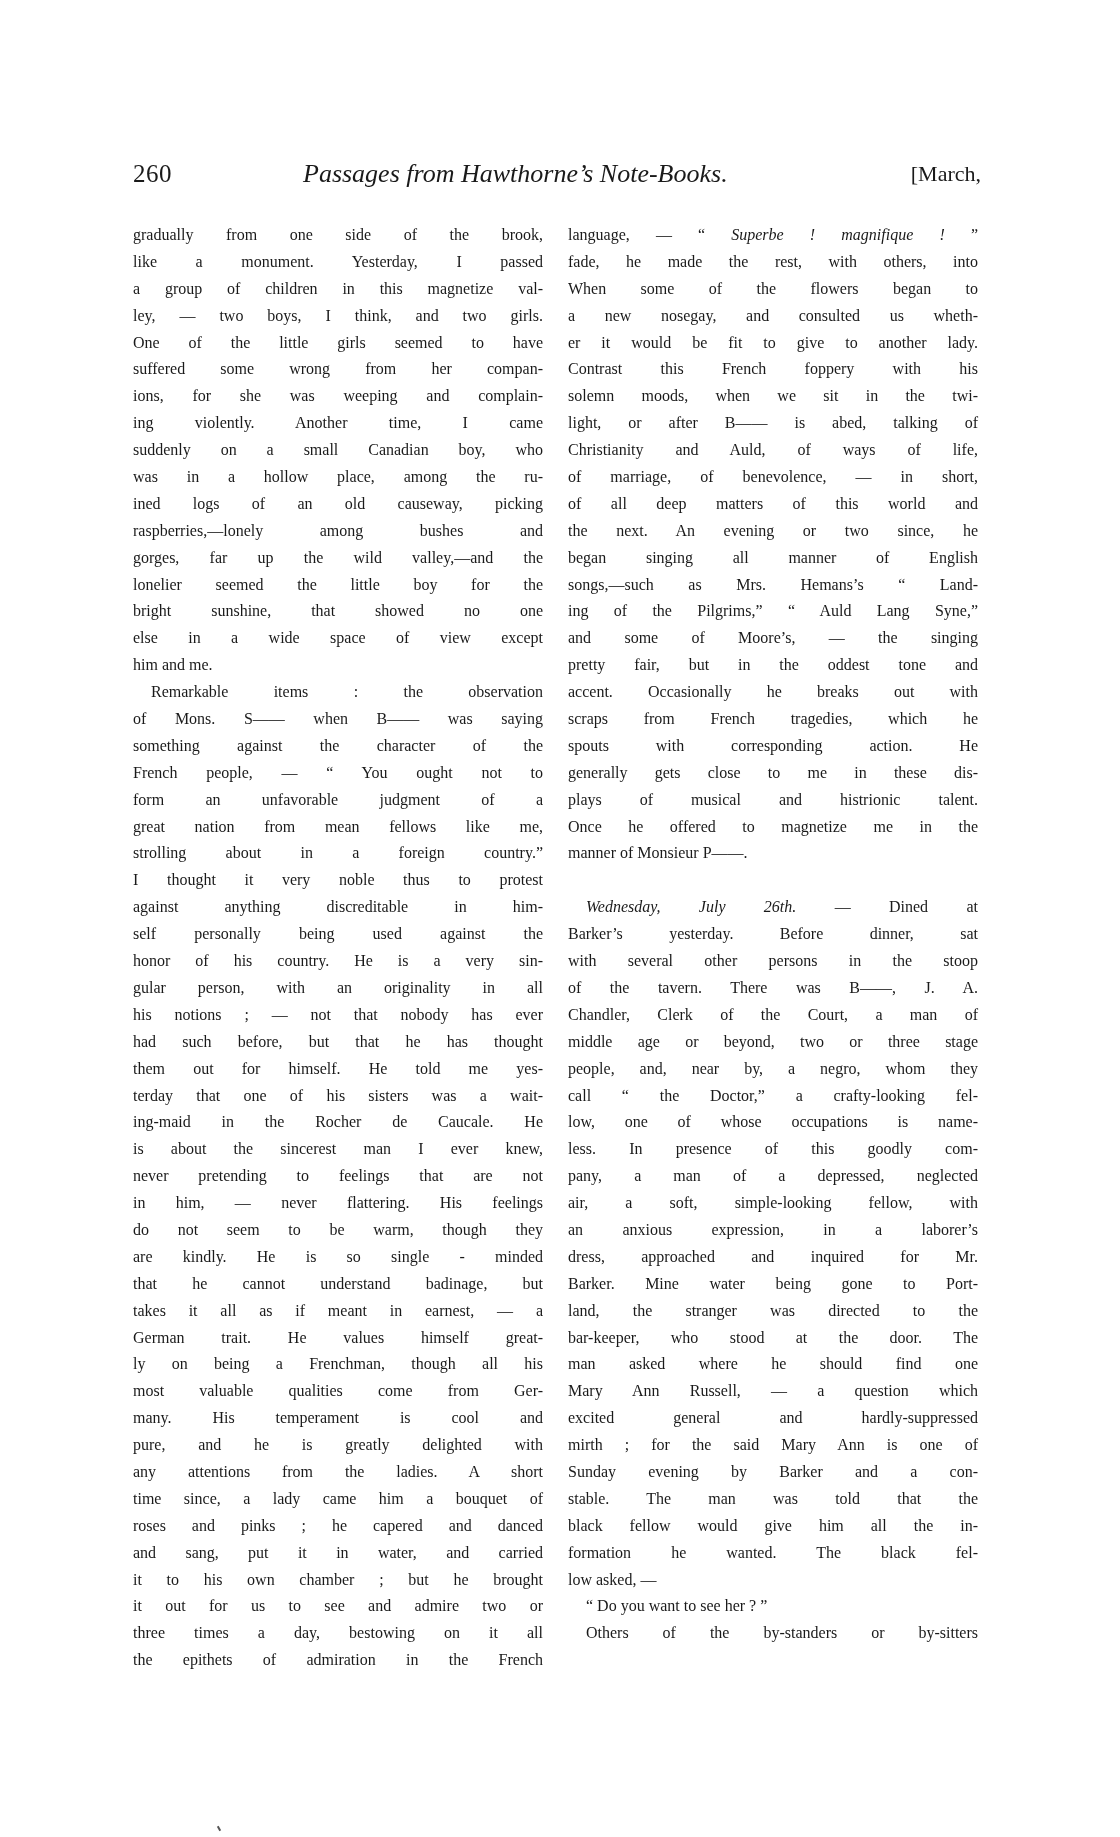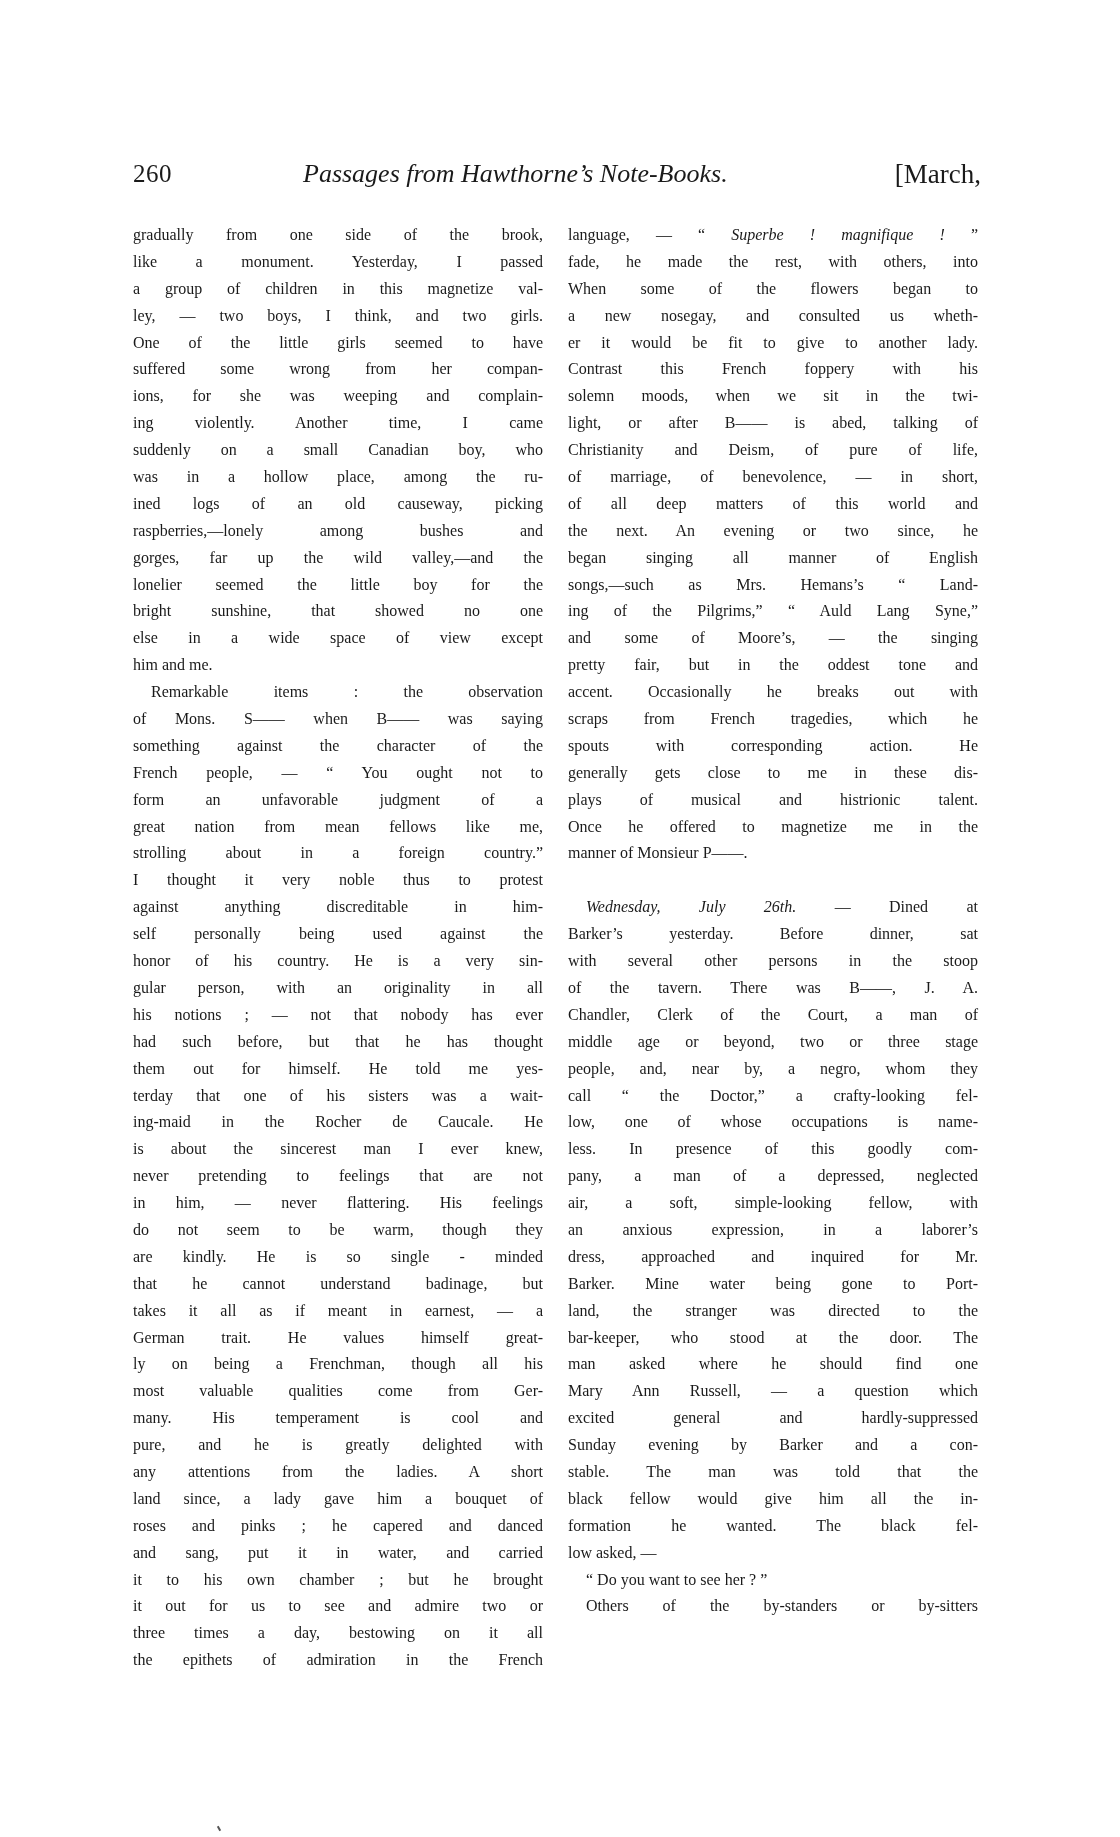--- a/index.html
+++ b/index.html
@@ -40,21 +40,21 @@
       position: absolute;
       left: 170px;
       top: 0;
       font-style: italic;
       font-size: 26px;
     }
     .running-head .date {
       position: absolute;
       right: 0;
       top: 0;
-      font-size: 27px;
+      font-size: 22px;
     }
     .column {
       position: absolute;
       top: 222px;
       width: 410px;
       font-size: 16px;
       line-height: 26.9px;
     }
     .col-left { left: 133px; }
     .col-right { left: 568px; width: 410px; }
@@ -139,39 +139,39 @@
     <span class="line">do not seem to be warm, though they</span>
     <span class="line">are kindly.  He is so single - minded</span>
     <span class="line">that he cannot understand badinage, but</span>
     <span class="line">takes it all as if meant in earnest, — a</span>
     <span class="line">German trait.  He values himself great-</span>
     <span class="line">ly on being a Frenchman, though all his</span>
     <span class="line">most valuable qualities come from Ger-</span>
     <span class="line">many.  His temperament is cool and</span>
     <span class="line">pure, and he is greatly delighted with</span>
     <span class="line">any attentions from the ladies.  A short</span>
-    <span class="line">land since, a lady gave him a bouquet of</span>
+    <span class="line">time since, a lady came him a bouquet of</span>
     <span class="line">roses and pinks ; he capered and danced</span>
     <span class="line">and sang, put it in water, and carried</span>
     <span class="line">it to his own chamber ; but he brought</span>
     <span class="line">it out for us to see and admire two or</span>
     <span class="line">three times a day, bestowing on it all</span>
     <span class="line">the epithets of admiration in the French</span>
   </div>
 
   <div class="column col-right">
     <span class="line"><span>language, — “ </span><em>Superbe !  magnifique !</em><span> ”</span></span>
     <span class="line">fade, he made the rest, with others, into</span>
     <span class="line">When some of the flowers began to</span>
     <span class="line">a new nosegay, and consulted us wheth-</span>
     <span class="line">er it would be fit to give to another lady.</span>
     <span class="line">Contrast this French foppery with his</span>
     <span class="line">solemn moods, when we sit in the twi-</span>
     <span class="line">light, or after B—— is abed, talking of</span>
-    <span class="line">Christianity and Deism, of pure of life,</span>
+    <span class="line">Christianity and Auld, of ways of life,</span>
     <span class="line">of marriage, of benevolence, — in short,</span>
     <span class="line">of all deep matters of this world and</span>
     <span class="line">the next.  An evening or two since, he</span>
     <span class="line">began singing all manner of English</span>
     <span class="line">songs,—such as Mrs. Hemans’s “ Land-</span>
     <span class="line">ing of the Pilgrims,” “ Auld Lang Syne,”</span>
     <span class="line">and some of Moore’s, — the singing</span>
     <span class="line">pretty fair, but in the oddest tone and</span>
     <span class="line">accent.  Occasionally he breaks out with</span>
     <span class="line">scraps from French tragedies, which he</span>
@@ -194,20 +194,21 @@
     <span class="line">pany, a man of a depressed, neglected</span>
     <span class="line">air, a soft, simple-looking fellow, with</span>
     <span class="line">an anxious expression, in a laborer’s</span>
     <span class="line">dress, approached and inquired for Mr.</span>
     <span class="line">Barker.  Mine water being gone to Port-</span>
     <span class="line">land, the stranger was directed to the</span>
     <span class="line">bar-keeper, who stood at the door.  The</span>
     <span class="line">man asked where he should find one</span>
     <span class="line">Mary Ann Russell, — a question which</span>
     <span class="line">excited general and hardly-suppressed</span>
+    <span class="line">mirth ; for the said Mary Ann is one of</span>
     <span class="line">Sunday evening by Barker and a con-</span>
     <span class="line">stable.  The man was told that the</span>
     <span class="line">black fellow would give him all the in-</span>
     <span class="line">formation he wanted.  The black fel-</span>
     <span class="line last">low asked, —</span>
     <span class="line indent last">“ Do you want to see her ? ”</span>
     <span class="line indent">Others of the by-standers or by-sitters</span>
   </div>
 
   <div class="stray-mark"></div>

